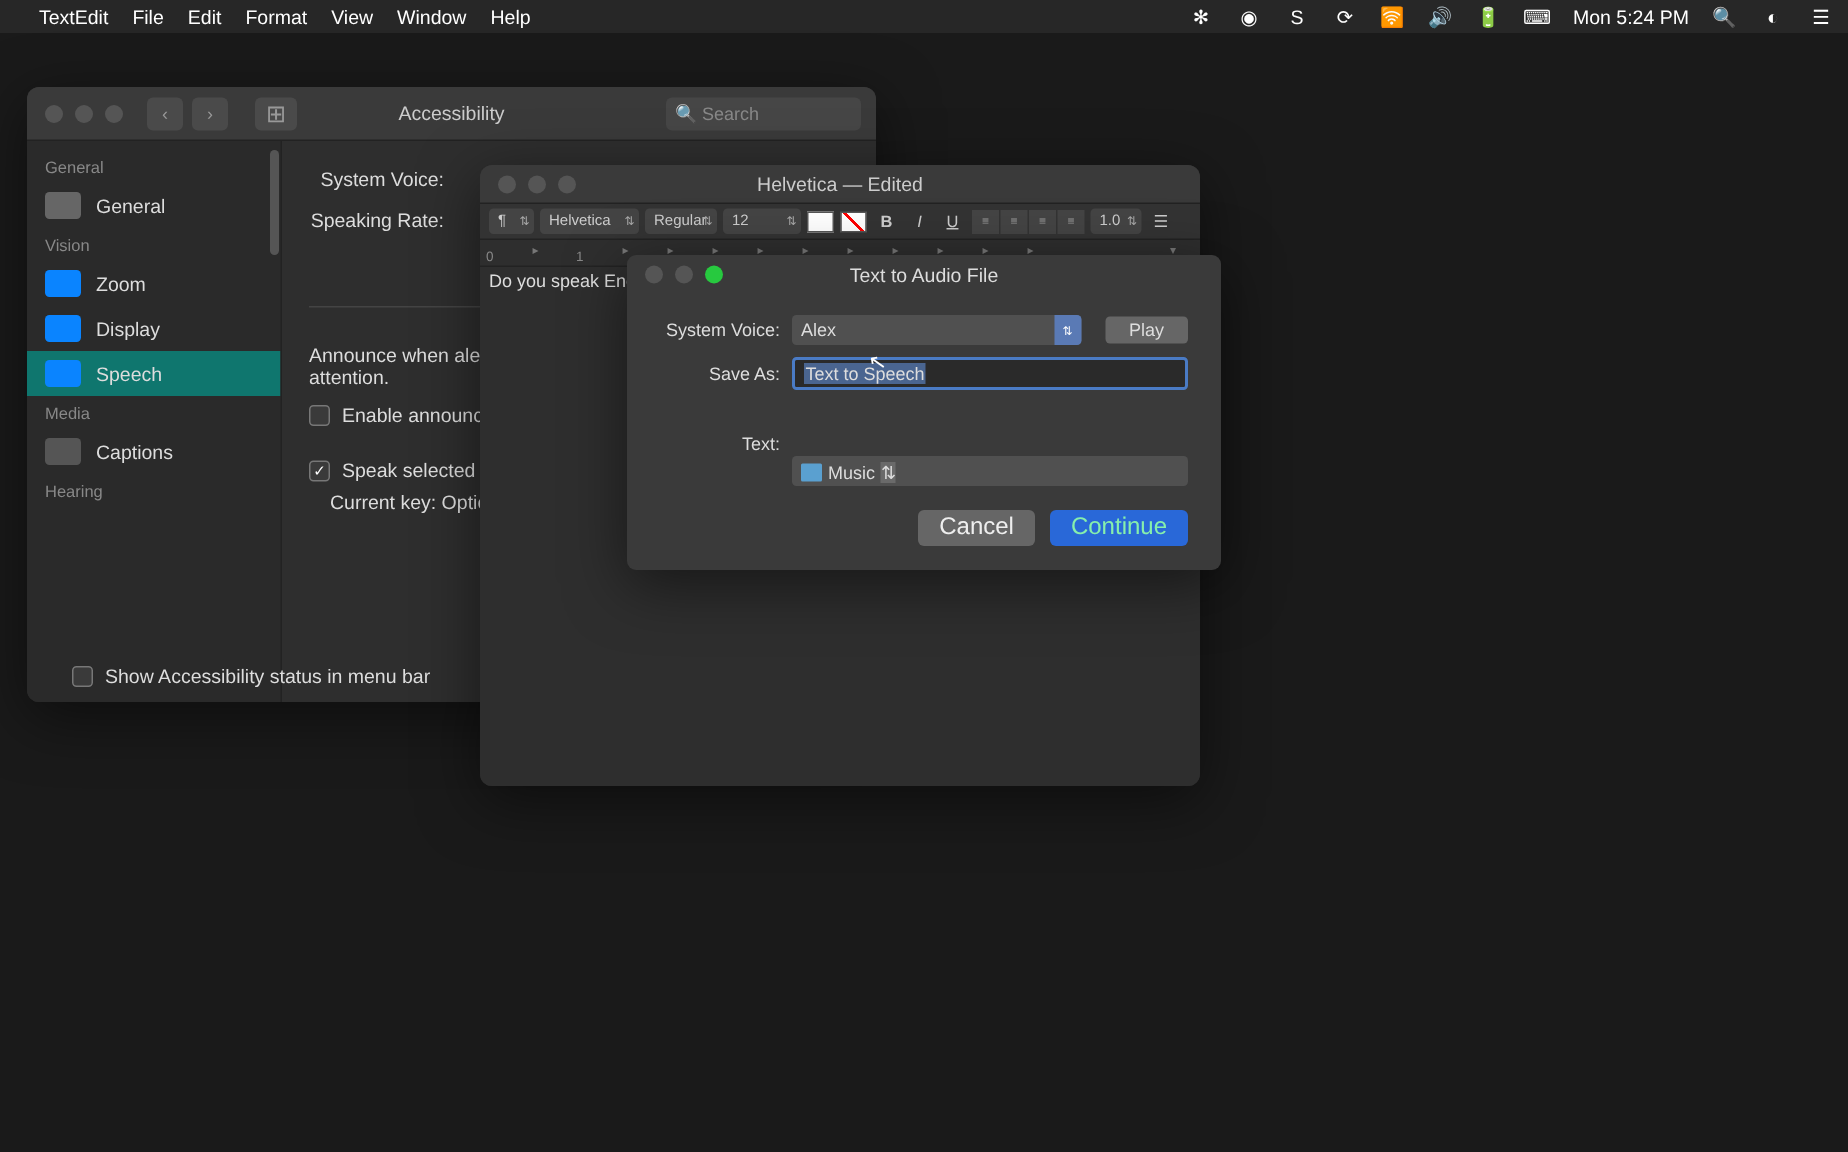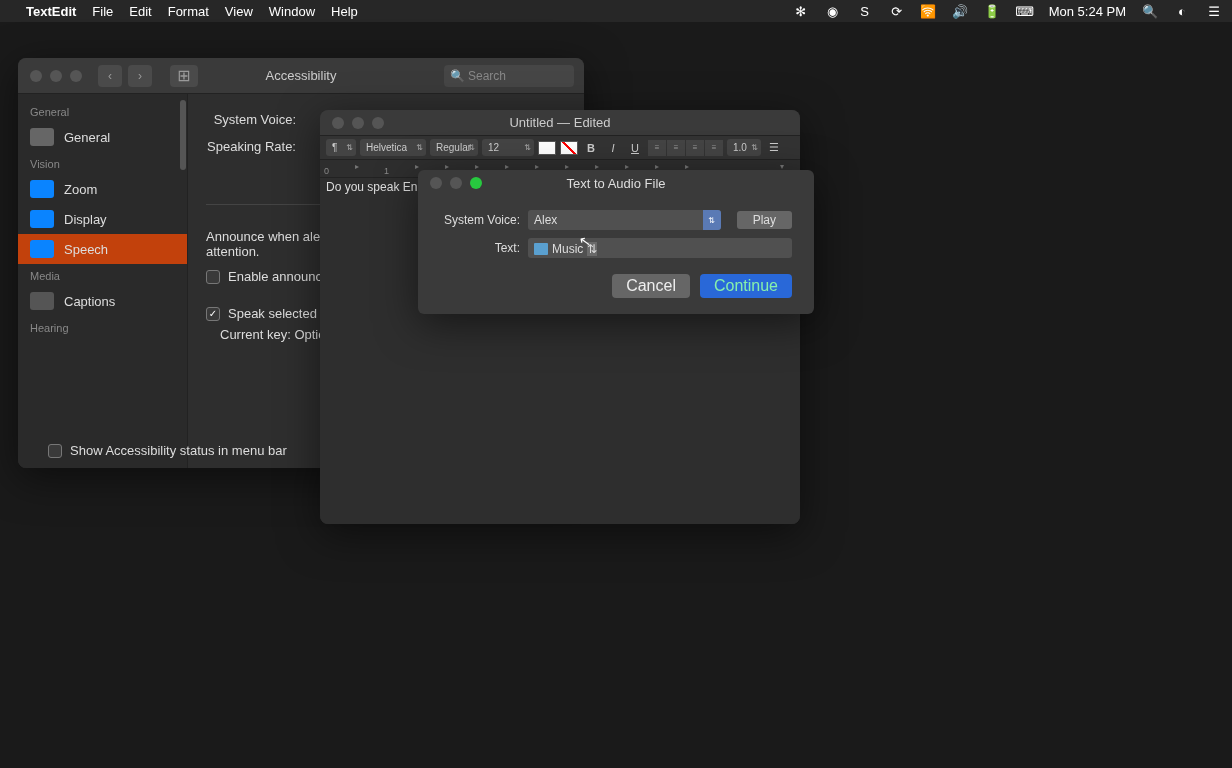--- a/index.html
+++ b/index.html
@@ -1,21 +1,21 @@
 <!DOCTYPE html>
 <html><head>
   <meta charset="utf-8">
   <style>
     * { margin: 0; padding: 0; box-sizing: border-box; font-family: -apple-system, BlinkMacSystemFont, "Helvetica Neue", sans-serif; }
     body { width: 1232px; height: 768px; background: #1a1a1a; overflow: hidden; position: relative; }
     
     
     .menubar { height: 22px; background: rgba(40,40,40,0.95); display: flex; align-items: center; justify-content: space-between; padding: 0 10px; }
     .menubar-left, .menubar-right { display: flex; align-items: center; gap: 16px; color: #fff; font-size: 13px; }
-    .menubar-left .app-name { font-weight: 700; }
+    .menubar-left .app-name { font-weight: 400; }
     .menubar .icon { width: 16px; height: 16px; display: inline-flex; align-items: center; justify-content: center; }
     .apple-logo { font-size: 16px; }
     
     
     .window { position: absolute; background: #2e2e2e; border-radius: 8px; box-shadow: 0 10px 40px rgba(0,0,0,0.5); overflow: hidden; }
     .titlebar { height: 36px; background: #3a3a3a; display: flex; align-items: center; position: relative; border-bottom: 1px solid #222; }
     .traffic-lights { display: flex; gap: 8px; position: absolute; left: 12px; }
     .traffic-light { width: 12px; height: 12px; border-radius: 50%; }
     .tl-dim { background: #555; }
     .tl-green { background: #27c93f; }
@@ -25,21 +25,21 @@
     .grid-btn { width: 28px; height: 22px; background: #4a4a4a; border-radius: 4px; margin-left: 12px; display: flex; align-items: center; justify-content: center; color: #999; }
     .search-field { position: absolute; right: 10px; background: #464646; border-radius: 4px; height: 22px; width: 130px; padding: 0 6px 0 24px; color: #999; font-size: 12px; display: flex; align-items: center; }
     .search-icon-inner { position: absolute; left: 6px; color: #888; font-size: 12px; }
 
     
     .acc-window { left: 18px; top: 58px; width: 566px; height: 410px; }
     .acc-body { display: flex; height: calc(100% - 36px); }
     .sidebar { width: 170px; background: #2a2a2a; border-right: 1px solid #222; overflow-y: auto; padding: 6px 0; }
     .sidebar-header { color: #888; font-size: 11px; padding: 6px 12px 4px; }
     .sidebar-item { display: flex; align-items: center; gap: 10px; padding: 6px 12px; color: #ddd; font-size: 13px; cursor: pointer; }
-    .sidebar-item.selected { background: #c2410c; }
+    .sidebar-item.selected { background: #0f766e; }
     .sidebar-icon { width: 24px; height: 18px; border-radius: 3px; display: inline-flex; align-items: center; justify-content: center; font-size: 11px; }
     .si-general { background: #666; }
     .si-voiceover { background: #3a3a3a; border: 1px solid #666; }
     .si-zoom { background: #0a84ff; }
     .si-display { background: #0a84ff; }
     .si-speech { background: #0a84ff; }
     .si-desc { background: #8a2be2; }
     .si-captions { background: #555; }
     .acc-content { flex: 1; padding: 18px; color: #ddd; font-size: 13px; }
     .form-row { display: flex; align-items: center; gap: 8px; margin-bottom: 12px; }
@@ -72,21 +72,21 @@
     .dialog-titlebar { height: 26px; display: flex; align-items: center; position: relative; }
     .dialog-title { width: 100%; text-align: center; color: #ddd; font-size: 13px; }
     .dialog-body { padding: 14px 22px 16px; font-size: 12px; color: #ddd; }
     .dlg-row { display: flex; align-items: center; gap: 8px; margin-bottom: 8px; }
     .dlg-label { width: 80px; text-align: right; font-size: 12px; }
     .dlg-dropdown { flex: 1; background: #505050; border-radius: 3px; height: 20px; display: flex; align-items: center; padding: 0 20px 0 6px; position: relative; font-size: 12px; }
     .dlg-dropdown .dd-arrow { position: absolute; right: 0; width: 18px; height: 100%; background: #5a7ab5; border-radius: 0 3px 3px 0; display: flex; align-items: center; justify-content: center; font-size: 8px; color: #fff; }
     .dlg-play { background: #666; border-radius: 3px; padding: 2px 16px; font-size: 12px; margin-left: 8px; }
     .dlg-input { flex: 1; background: #2a2a2a; border: 2px solid #4a7bc5; border-radius: 3px; height: 22px; padding: 0 6px; color: #ddd; font-size: 12px; display: flex; align-items: center; }
     .dlg-input-text { background: #4a6590; padding: 0 1px; }
-    .dlg-where { flex: 1; background: #505050; border-radius: 3px; height: 20px; display: flex; align-items: center; padding: 2px 20px 0 6px; position: relative; gap: 4px; font-size: 12px; }
+    .dlg-where { flex: 1; background: #505050; border-radius: 3px; height: 20px; display: flex; align-items: center; padding: 2px 20px 0 6px; position: relative; gap: 4px; font-size: 12px; margin-top: 36px; }
     .folder-icon { width: 14px; height: 12px; background: #5aa0d0; border-radius: 1px; display: inline-block; }
     .dlg-buttons { display: flex; justify-content: flex-end; gap: 10px; margin-top: 16px; }
     .dlg-btn { border-radius: 4px; padding: 3px 14px; font-size: 16px; cursor: pointer; }
     .dlg-btn-cancel { background: #666; color: #eee; }
     .dlg-btn-continue { background: #2968d8; color: #86efac; }
 
     .cursor { position: absolute; left: 579px; top: 233px; font-size: 14px; color: #fff; z-index: 100; pointer-events: none; transform: rotate(-10deg); }
   </style>
 </head>
 <body>
@@ -194,21 +194,21 @@
   </div>
 </div>
 
 <div class="window te-window">
   <div class="titlebar te-titlebar">
     <div class="traffic-lights">
       <div class="traffic-light tl-dim"></div>
       <div class="traffic-light tl-dim"></div>
       <div class="traffic-light tl-dim"></div>
     </div>
-    <div class="titlebar-title">Untitled — Edited</div>
+    <div class="titlebar-title">Helvetica — Edited</div>
   </div>
   <div class="te-toolbar">
     <div class="te-sel" style="width:20px">
         <span>¶</span>
         <span class="arrows">⇅</span>
       </div>
     <div class="te-sel" style="width:66px">
         <span>Helvetica</span>
         <span class="arrows">⇅</span>
       </div>
@@ -276,20 +276,26 @@
   <div class="dialog-body">
     <div class="dlg-row">
       <span class="dlg-label">System Voice:</span>
       <div class="dlg-dropdown">
         <span>Alex</span>
         <span class="dd-arrow">⇅</span>
       </div>
       <div class="dlg-play">Play</div>
     </div>
     <div class="dlg-row">
+      <span class="dlg-label">Save As:</span>
+      <div class="dlg-input">
+        <span class="dlg-input-text">Text to Speech</span>
+      </div>
+    </div>
+    <div class="dlg-row">
       <span class="dlg-label">Text:</span>
       <div class="dlg-where">
         <span class="folder-icon"></span>
         <span>Music</span>
         <span class="dd-arrow" style="background:#6a6a6a">⇅</span>
       </div>
     </div>
     <div class="dlg-buttons">
       <div class="dlg-btn dlg-btn-cancel">Cancel</div>
       <div class="dlg-btn dlg-btn-continue">Continue</div>

